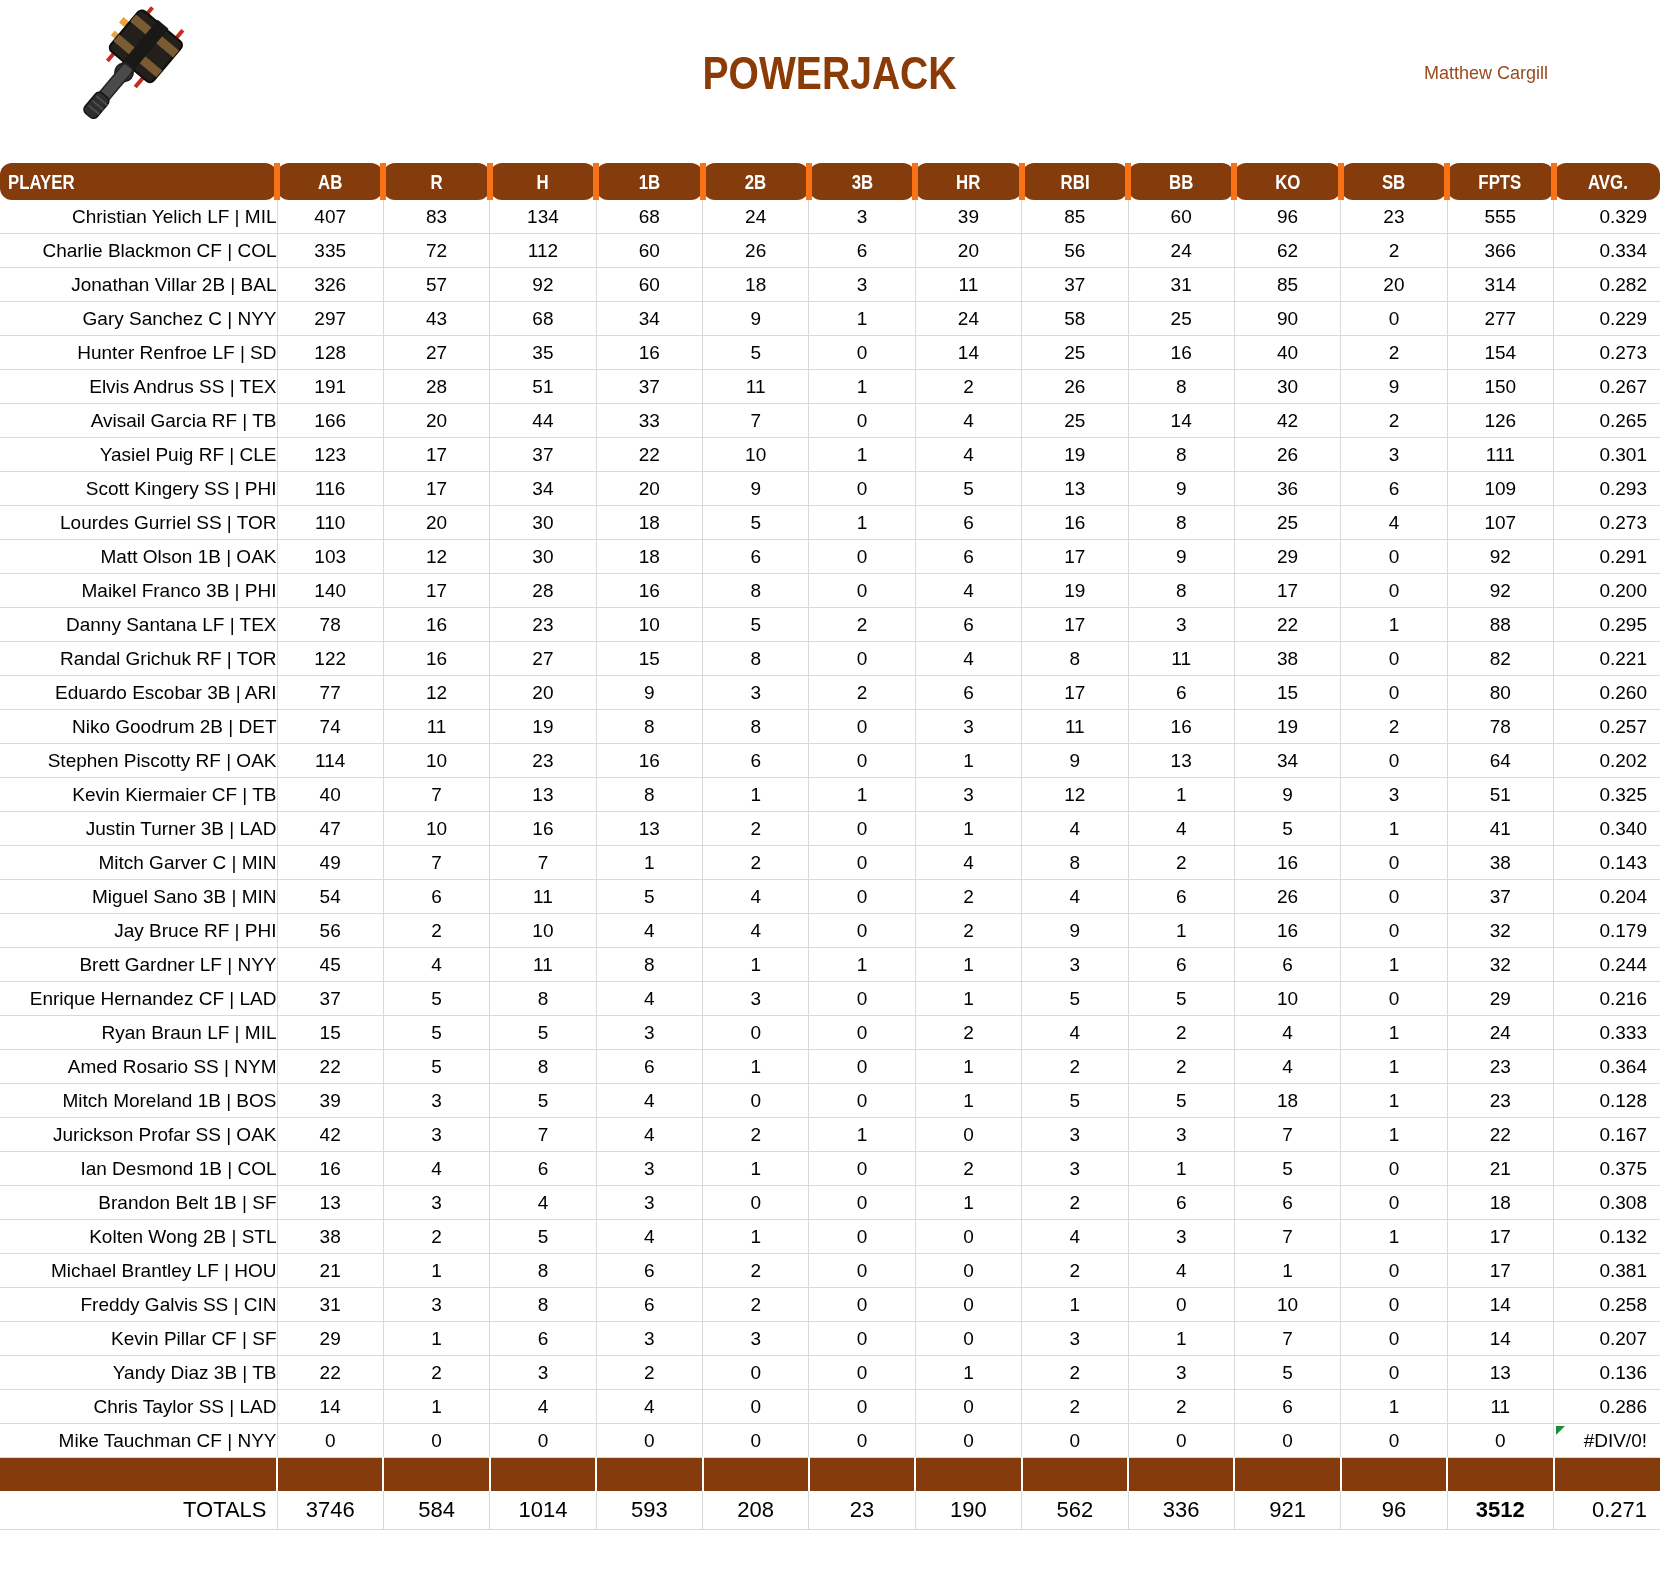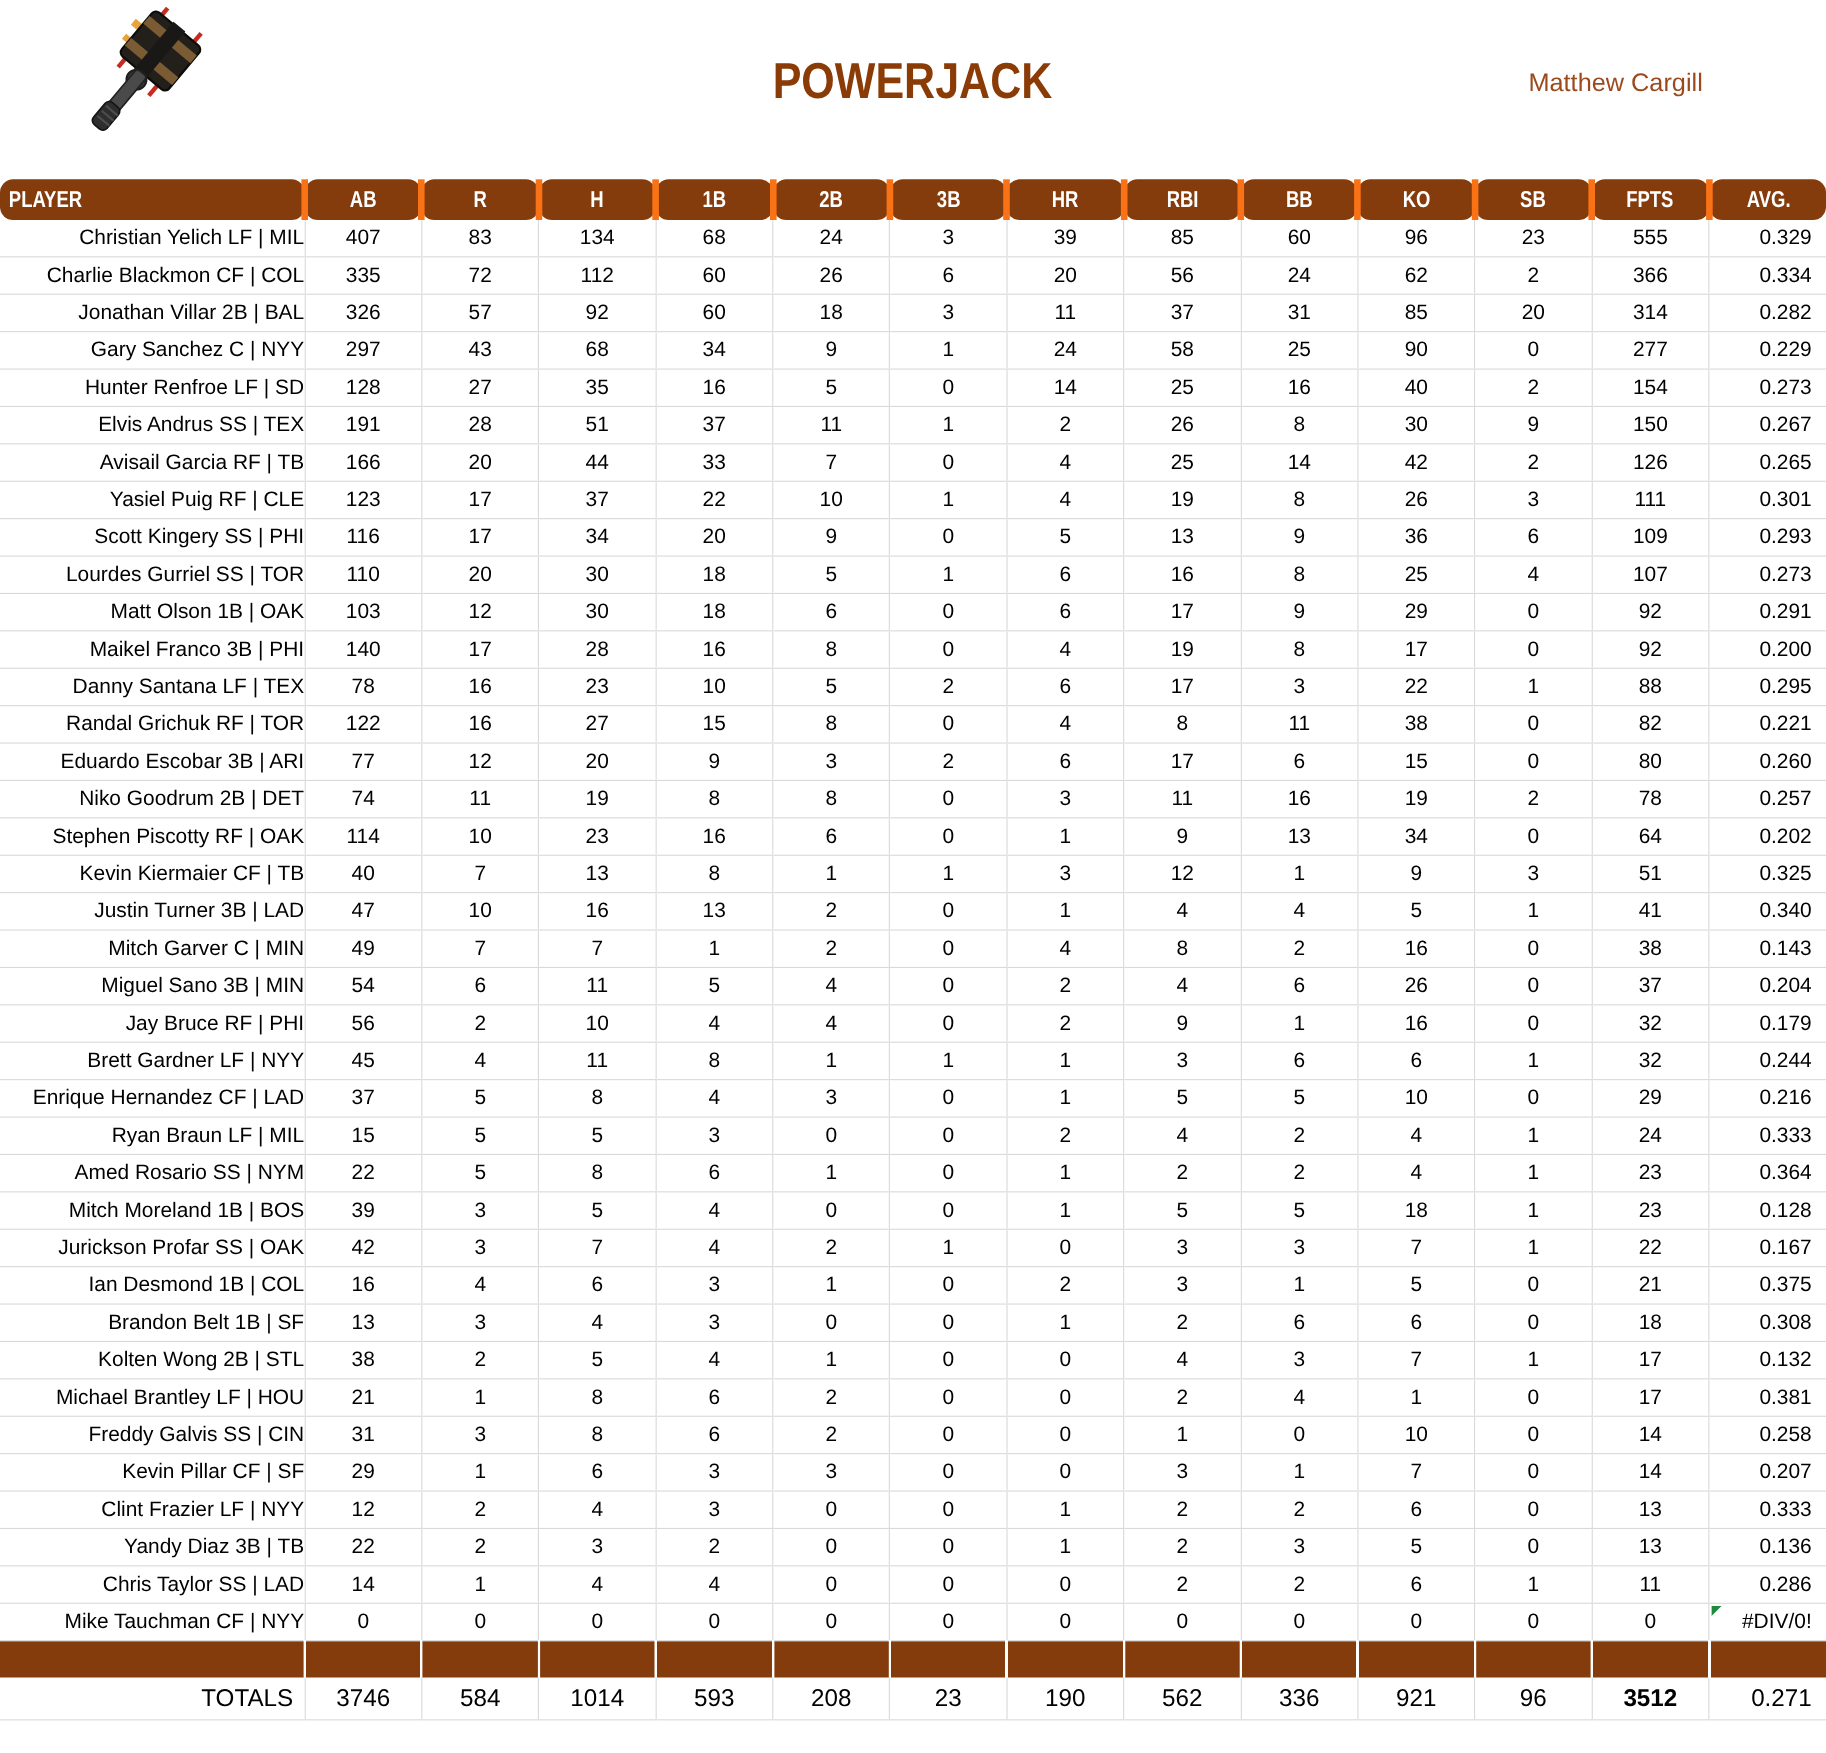--- a/index.html
+++ b/index.html
@@ -12,21 +12,21 @@
   html,body{margin:0;padding:0;background:#fff;}
   body{width:1660px;height:1594px;font-family:"Liberation Sans", sans-serif;color:#000;}
   .page{position:relative;width:1660px;height:1594px;overflow:hidden;background:#fff;}
 
   .logo{position:absolute;left:52px;top:6px;width:190px;height:140px;}
 
   .title{position:absolute;left:0;right:0;top:50px;text-align:center;
          color:var(--title-brown);font-size:46px;font-weight:bold;line-height:1;}
   .title-inner{display:inline-block;transform:scaleX(0.85);transform-origin:center;}
 
-  .owner{position:absolute;right:112px;top:64px;color:var(--owner-brown);font-size:23px;line-height:1;}
+  .owner{position:absolute;right:112px;top:64px;color:var(--owner-brown);font-size:18px;line-height:1;}
 
   table.stats{position:absolute;left:0;top:163px;width:1660px;border-collapse:collapse;table-layout:fixed;}
   col.player-col{width:277px;}
 
   thead th{background:var(--brown);color:#fff;height:37px;padding:0;font-size:21px;font-weight:bold;
            text-align:center;vertical-align:middle;border-radius:12px;}
   thead th + th{border-left:6px solid #f97316;}
   thead th .hd{display:inline-block;transform:scaleX(0.8);transform-origin:center;white-space:nowrap;}
   thead th.player-h{text-align:left;padding-left:8px;}
   thead th.player-h .hd{transform-origin:left center;}
@@ -659,36 +659,20 @@
           <td>0</td>
           <td>0</td>
           <td>3</td>
           <td>1</td>
           <td>7</td>
           <td>0</td>
           <td>14</td>
           <td class="avg">0.207</td>
         </tr>
         <tr>
-          <td class="player">Clint Frazier LF | NYY</td>
-          <td>12</td>
-          <td>2</td>
-          <td>4</td>
-          <td>3</td>
-          <td>0</td>
-          <td>0</td>
-          <td>1</td>
-          <td>2</td>
-          <td>2</td>
-          <td>6</td>
-          <td>0</td>
-          <td>13</td>
-          <td class="avg">0.333</td>
-        </tr>
-        <tr>
           <td class="player">Yandy Diaz 3B | TB</td>
           <td>22</td>
           <td>2</td>
           <td>3</td>
           <td>2</td>
           <td>0</td>
           <td>0</td>
           <td>1</td>
           <td>2</td>
           <td>3</td>

